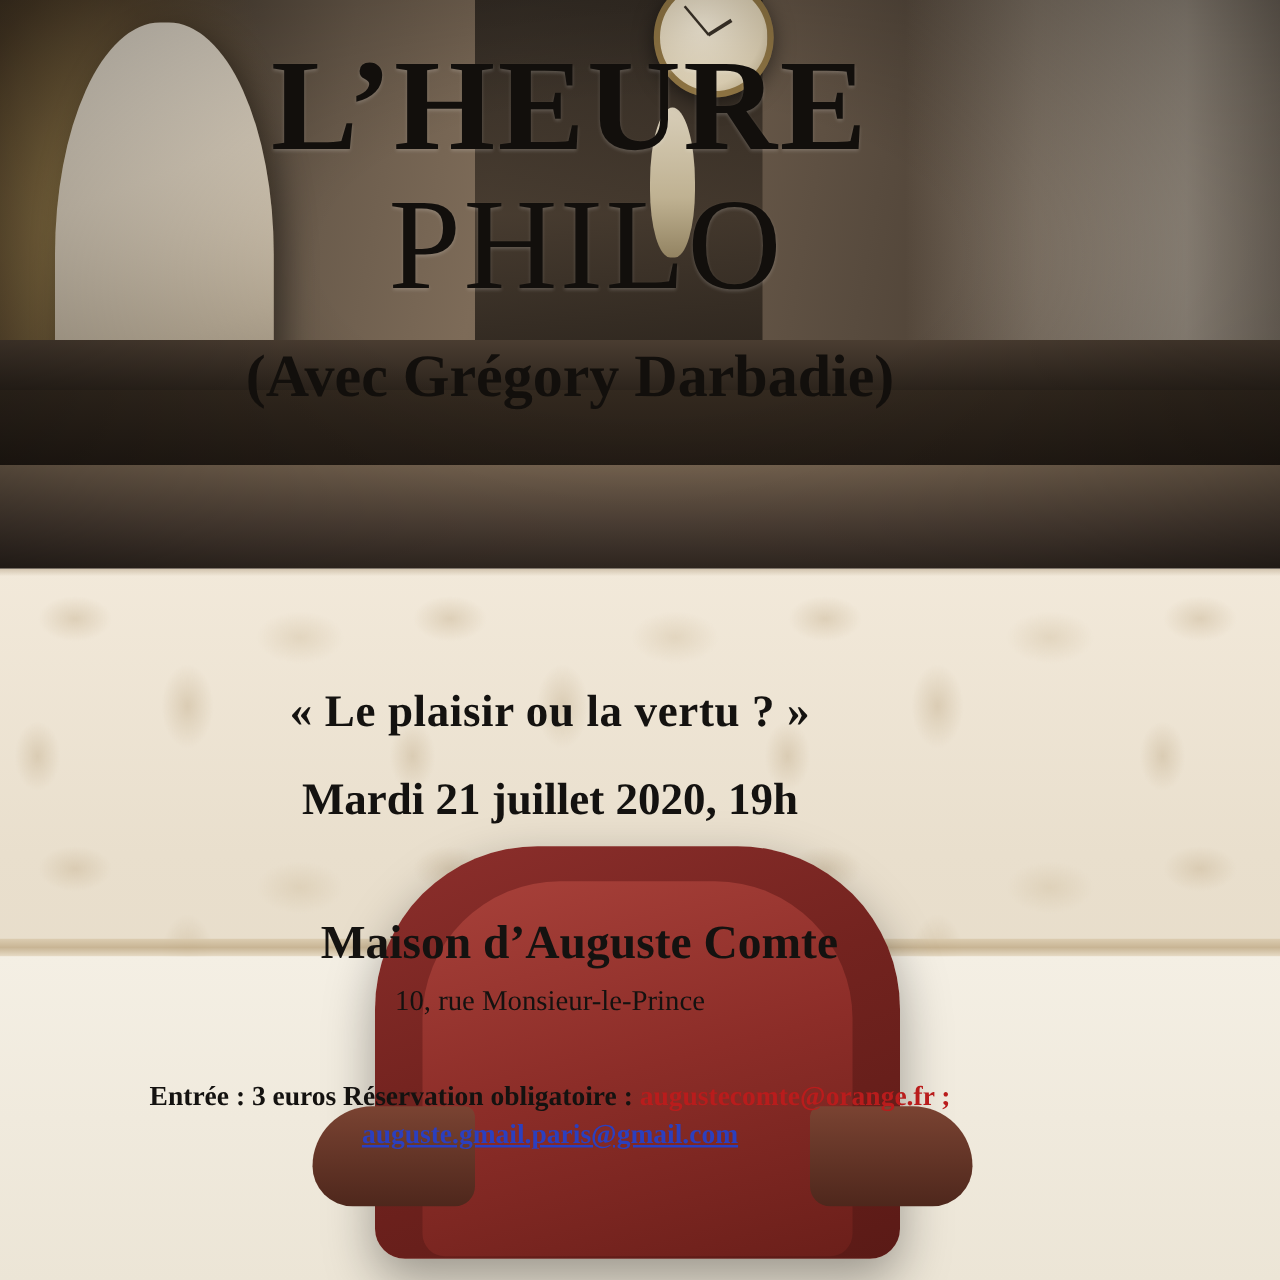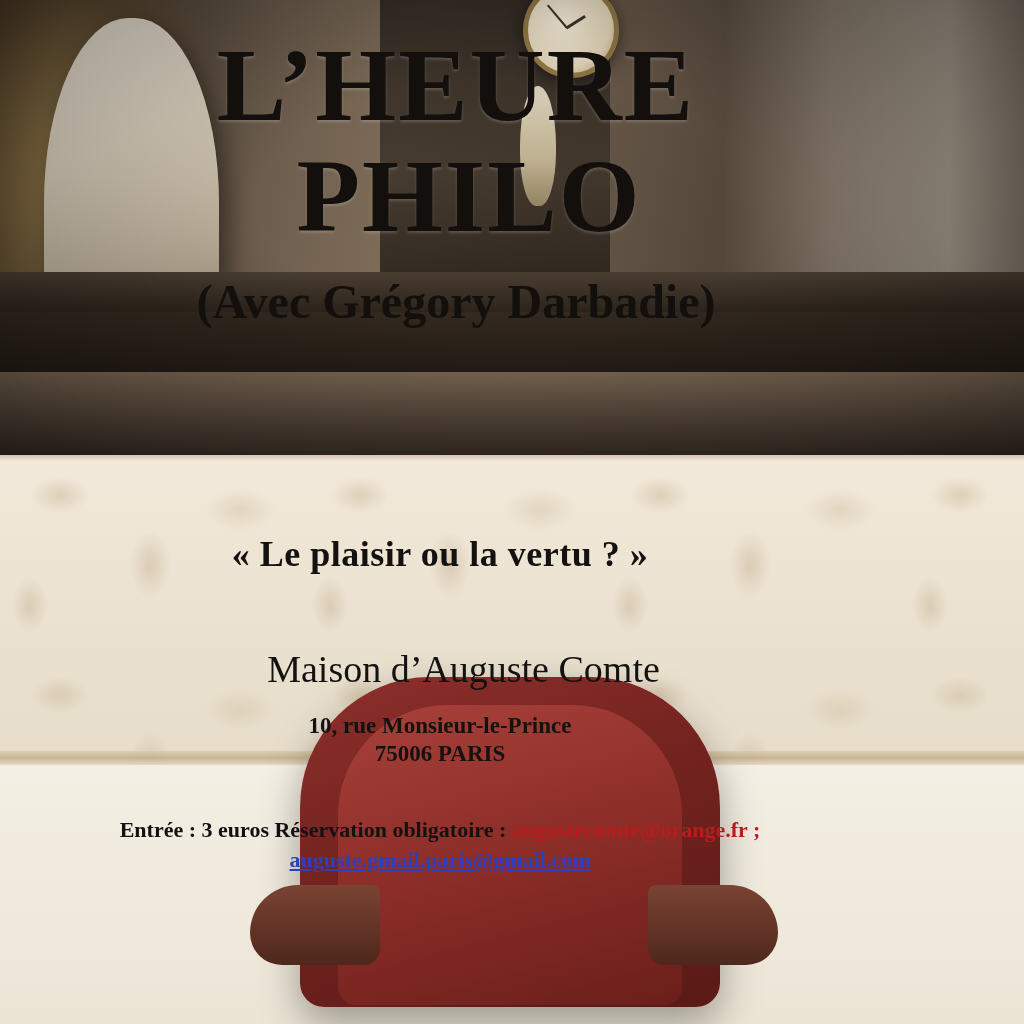--- a/index.html
+++ b/index.html
@@ -138,21 +138,21 @@
     font-family: "Liberation Serif", serif;
     font-weight: bold;
     font-size: 104px;
     line-height: 1.05;
     letter-spacing: 2px;
     margin-top: 18px;
     text-shadow: 0 2px 3px rgba(255,255,255,0.18);
   }
   .title-main-2 {
     font-family: "Liberation Serif", serif;
-    font-weight: bold;
+    font-weight: normal;
     font-size: 104px;
     line-height: 1.05;
     letter-spacing: 2px;
     margin-top: 2px;
     text-shadow: 0 2px 3px rgba(255,255,255,0.18);
     padding-left: 26px;
   }
   .title-sub {
     font-family: "Liberation Serif", serif;
     font-weight: bold;
@@ -228,46 +228,46 @@
     position: absolute;
     left: 648px; top: 430px;
     width: 130px; height: 80px;
     background: linear-gradient(180deg, #7a4332 0%, #4e271c 100%);
     border-radius: 10px 60px 40px 20px;
   }
 
   
   .bottom-text {
     position: absolute;
-    left: 0; top: 455px;
+    left: 0; top: 470px;
     width: 880px;
     text-align: center;
     color: #141210;
   }
   .quote {
     font-size: 36px;
     font-weight: bold;
     margin-top: 78px;
     letter-spacing: 0.5px;
   }
   .date {
     font-size: 36px;
     font-weight: bold;
     margin-top: 28px;
   }
   .venue {
     font-size: 38px;
-    font-weight: normal;
+    font-weight: bold;
     margin-top: 72px;
     padding-left: 47px;
   }
   .addr1 {
     font-size: 23px;
-    font-weight: bold;
-    margin-top: 22px;
+    font-weight: normal;
+    margin-top: 12px;
   }
   .addr2 {
     font-size: 23px;
     font-weight: bold;
     margin-top: 2px;
   }
   .floor-label {
     font-size: 34px;
     font-weight: bold;
     margin-top: 44px;
@@ -325,22 +325,22 @@
     <div class="wall-band"></div>
     <div class="wall-lower"></div>
     <div class="chair-back"></div>
     <div class="chair-inner"></div>
     <div class="chair-arm-l"></div>
     <div class="chair-arm-r"></div>
   </div>
 
   <div class="bottom-text">
     <div class="quote">« Le plaisir ou la vertu ? »</div>
+    <div class="date">Mardi 21 juillet 2020, 19h</div>
     <div class="venue">Maison d’Auguste Comte</div>
     <div class="addr1">10, rue Monsieur-le-Prince</div>
-    <div class="addr2">75006 PARIS</div>
     <div class="footer-line">
       <span class="u">Entrée :</span><span> 3 euros </span><span> Réservation obligatoire : </span><span class="footer-mail">augustecomte@orange.fr ;</span>
     </div>
     <span class="footer-link">auguste.gmail.paris@gmail.com</span>
   </div>
 
 </div>
 
 </body></html>

